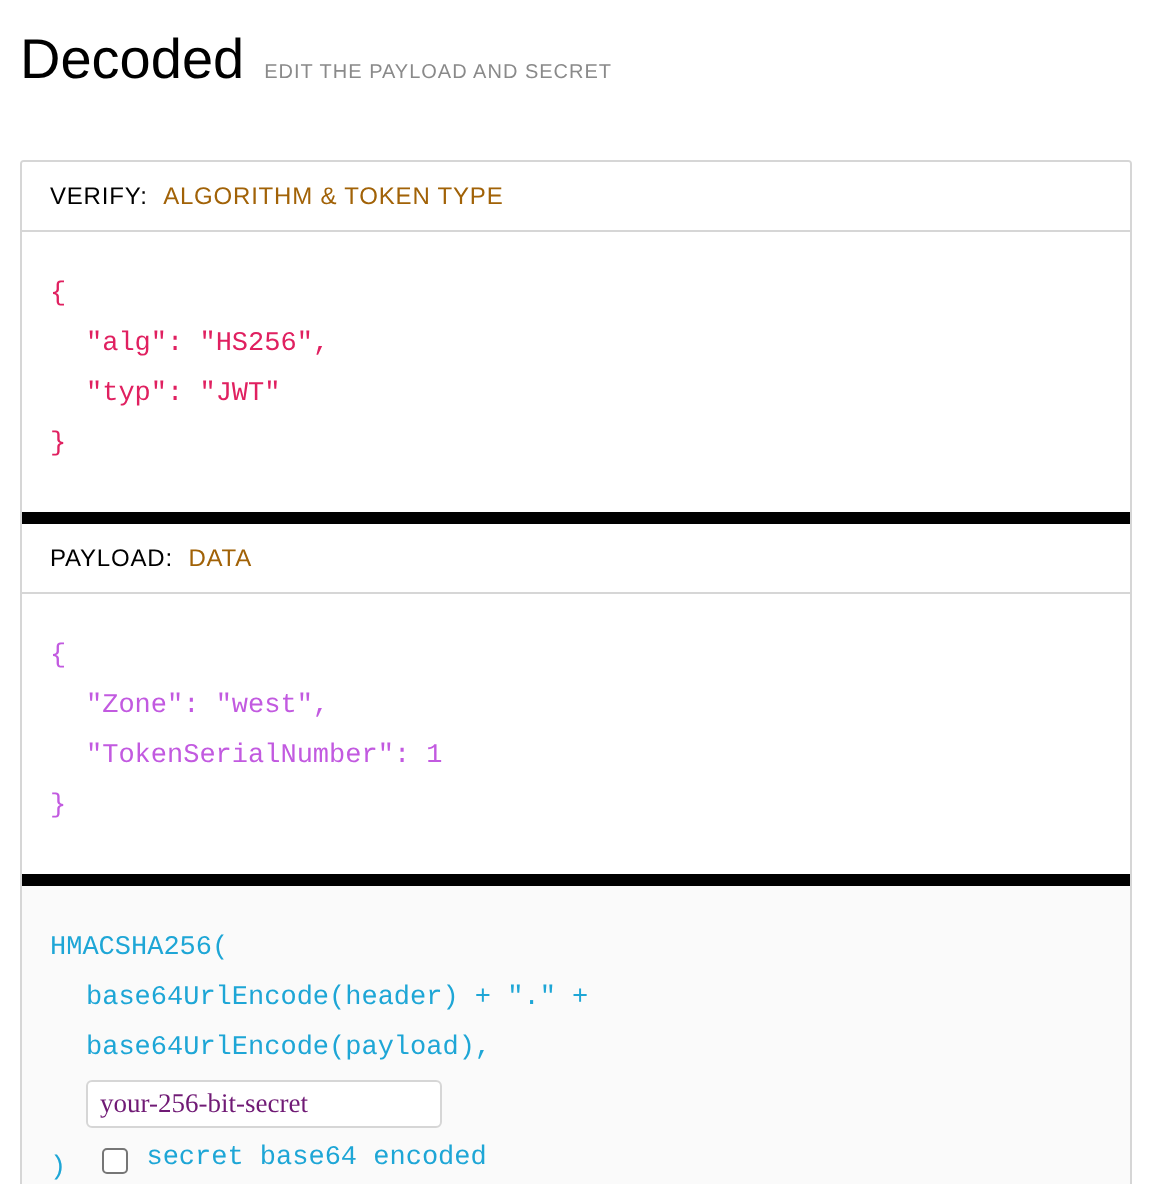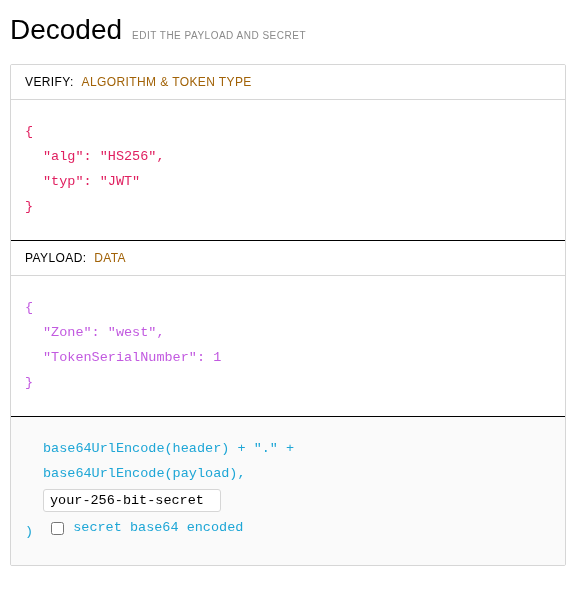--- a/index.html
+++ b/index.html
@@ -13,35 +13,35 @@
   }
   .title-row {
     display: flex;
     align-items: baseline;
     margin-bottom: 18px;
     margin-top: 4px;
   }
   .title {
     font-size: 28px;
     font-weight: 400;
-    margin: 0 10px 0 0;
+    margin: 0 10px 16px 0;
     letter-spacing: 0px;
   }
   .title-sub {
     font-size: 10px;
     letter-spacing: 0.5px;
     color: #8a8a8a;
   }
   .panel {
     border: 1px solid #d6d6d6;
     border-radius: 2px;
     overflow: hidden;
   }
   .section + .section {
-    border-top: 1px solid #000000;
+    border-top: 6px solid #000000;
   }
   .section-header {
     padding: 10px 14px;
     font-size: 12px;
     letter-spacing: 0.4px;
     color: #000;
     border-bottom: 1px solid #d6d6d6;
     background: #fff;
   }
   .section-header .sh-sub {
@@ -63,23 +63,23 @@
   .json-key { color: #e02060; }
   .json-str { color: #e02060; }
   .payload .json-punct { color: #c25ae0; }
   .payload .json-key { color: #c25ae0; }
   .payload .json-str { color: #c25ae0; }
   .payload .json-num { color: #c25ae0; }
   .indent { padding-left: 18px; display:block;}
   .sig-line { display:block; }
   .sig-indent { padding-left: 18px; display:block; }
   .secret-input {
-    font-family: Liberation Mono, monospace;
+    font-family: Liberation Serif, serif;
     font-size: 13.5px;
-    color: #000000;
+    color: #701a75;
     border: 1px solid #d6d6d6;
     border-radius: 3px;
     padding: 3px 6px;
     background: #fff;
     width: 178px;
   }
   .secret-row { display:flex; align-items:center; gap:6px; padding-left:18px; margin: 2px 0 4px 0;}
   .checkbox-row { display:inline-flex; align-items:center; gap:6px; margin-left:6px;}
   .chk {
     width:13px; height:13px;
@@ -124,20 +124,21 @@
       </span>
       <span class="indent">
         <span class="json-key">"TokenSerialNumber"</span><span class="json-punct">: </span><span class="json-num">1</span>
       </span>
       <span class="json-punct">}</span>
     </div>
   </div>
 
   <div class="section">
     <div class="section-body signature">
+      <span class="sig-line">HMACSHA256(</span>
       <span class="sig-indent">base64UrlEncode(header) + "." +</span>
       <span class="sig-indent">base64UrlEncode(payload),</span>
       <span class="secret-row">
         <input class="secret-input" type="text" value="your-256-bit-secret" style="">
       </span>
       <span class="sig-line">
         <span>)</span>
         <span class="checkbox-row">
           <input type="checkbox" class="chk" style="">
           <span>secret base64 encoded</span>

